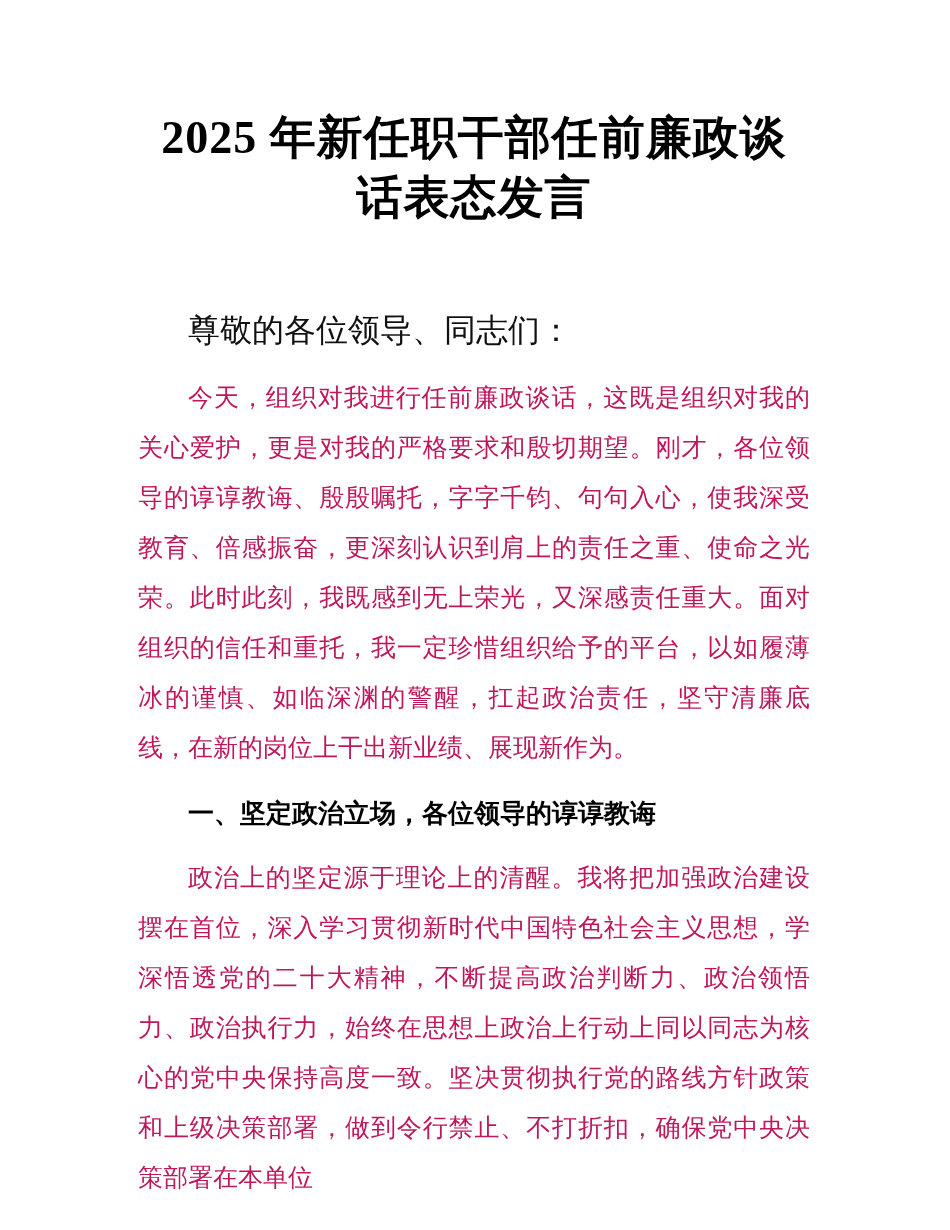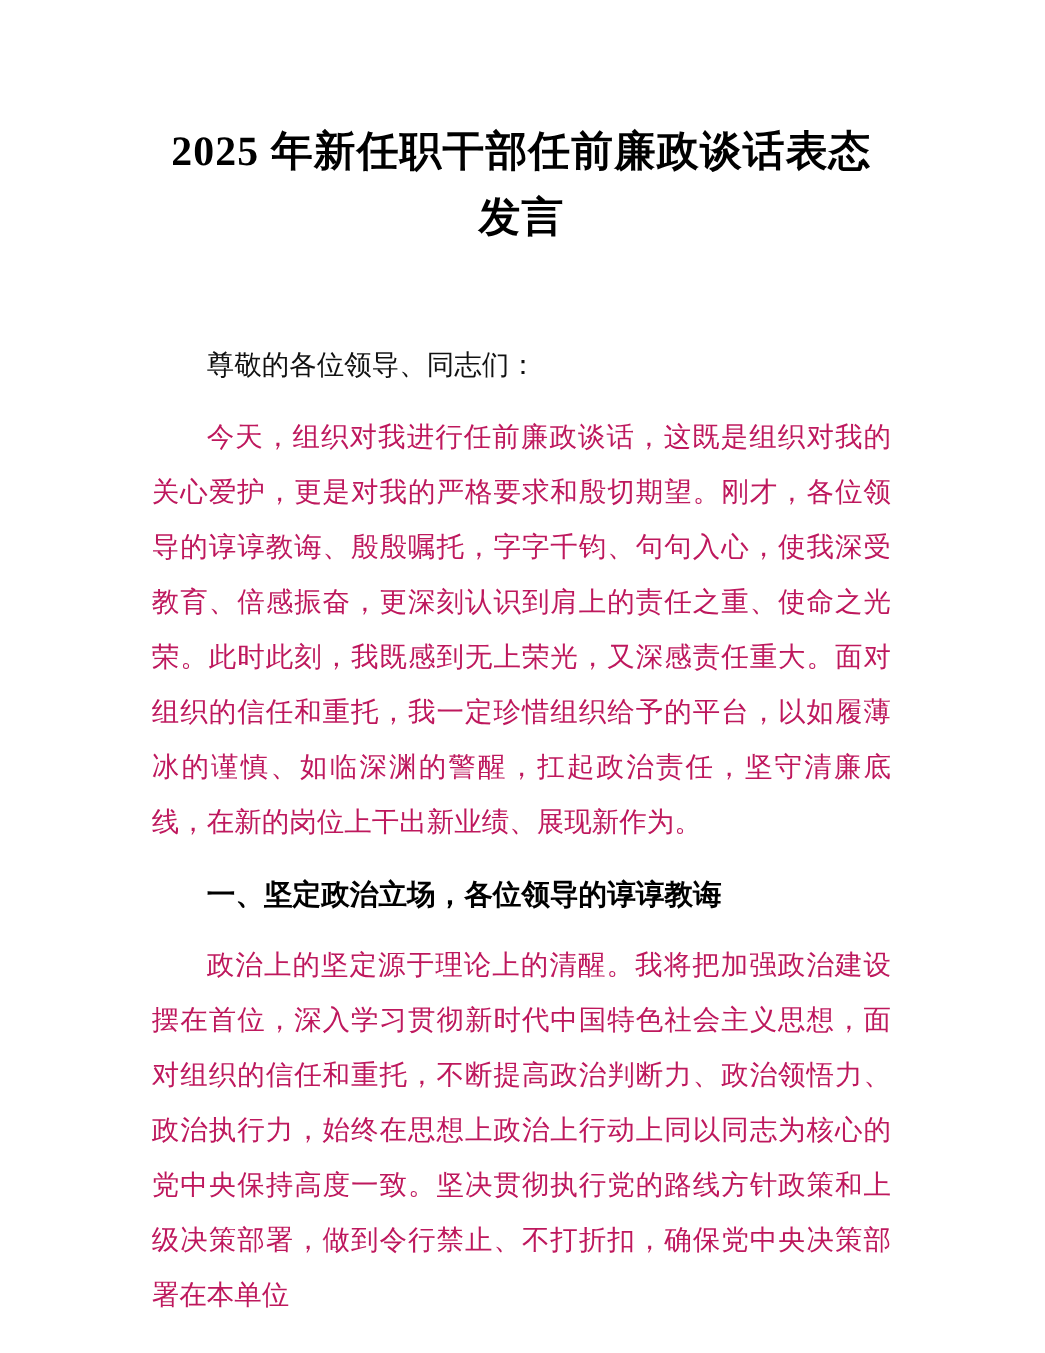--- a/index.html
+++ b/index.html
@@ -14,30 +14,30 @@
     margin: 0 auto;
     background: #ffffff;
     color: #000000;
     box-sizing: border-box;
     padding: 108px 140px 0 138px;
     overflow: hidden;
   }
   .doc-title {
     font-family: "Liberation Serif", "DejaVu Serif", serif;
     font-weight: bold;
-    font-size: 38px;
+    font-size: 46px;
     line-height: 60px;
     text-align: center;
     letter-spacing: 1px;
     margin: 0 0 80px 0;
     color: #000000;
   }
   .salutation {
-    font-family: Liberation Serif, serif;
-    font-size: 25px;
+    font-family: Liberation Mono, monospace;
+    font-size: 32px;
     line-height: 50px;
     text-indent: 50px;
     margin: 0 0 15px 0;
     color: #111111;
   }
   .body-para {
     font-family: "Liberation Serif", "DejaVu Serif", serif;
     font-size: 25px;
     line-height: 50px;
     text-indent: 50px;
@@ -61,15 +61,15 @@
 <div class="page">
 
   <h1 class="doc-title">2025 年新任职干部任前廉政谈话表态发言</h1>
 
   <p class="salutation">尊敬的各位领导、同志们：</p>
 
   <p class="body-para">今天，组织对我进行任前廉政谈话，这既是组织对我的关心爱护，更是对我的严格要求和殷切期望。刚才，各位领导的谆谆教诲、殷殷嘱托，字字千钧、句句入心，使我深受教育、倍感振奋，更深刻认识到肩上的责任之重、使命之光荣。此时此刻，我既感到无上荣光，又深感责任重大。面对组织的信任和重托，我一定珍惜组织给予的平台，以如履薄冰的谨慎、如临深渊的警醒，扛起政治责任，坚守清廉底线，在新的岗位上干出新业绩、展现新作为。</p>
 
   <h2 class="section-heading">一、坚定政治立场，各位领导的谆谆教诲</h2>
 
-  <p class="body-para">政治上的坚定源于理论上的清醒。我将把加强政治建设摆在首位，深入学习贯彻新时代中国特色社会主义思想，面对组织的信任和重托，不断提高政治判断力、政治领悟力、政治执行力，始终在思想上政治上行动上同以同志为核心的党中央保持高度一致。坚决贯彻执行党的路线方针政策和上级决策部署，做到令行禁止、不打折扣，确保党中央决策部署在本单位</p>
+  <p class="body-para">政治上的坚定源于理论上的清醒。我将把加强政治建设摆在首位，深入学习贯彻新时代中国特色社会主义思想，学深悟透党的二十大精神，不断提高政治判断力、政治领悟力、政治执行力，始终在思想上政治上行动上同以同志为核心的党中央保持高度一致。坚决贯彻执行党的路线方针政策和上级决策部署，做到令行禁止、不打折扣，确保党中央决策部署在本单位</p>
 
 </div>
 
 </body></html>

